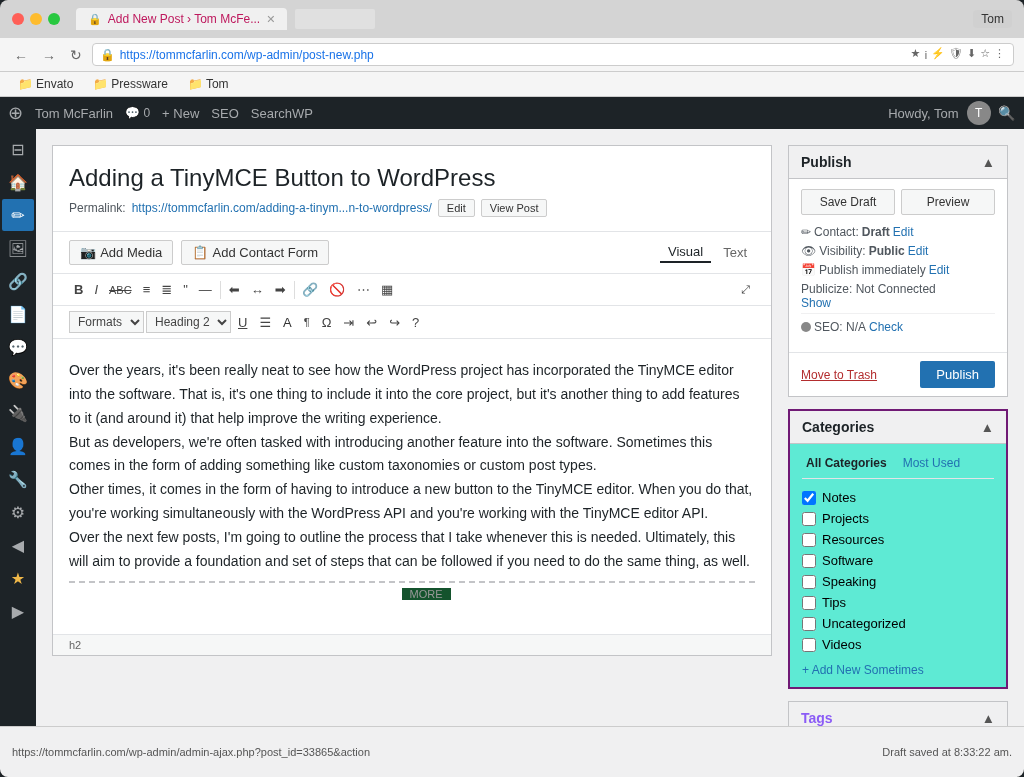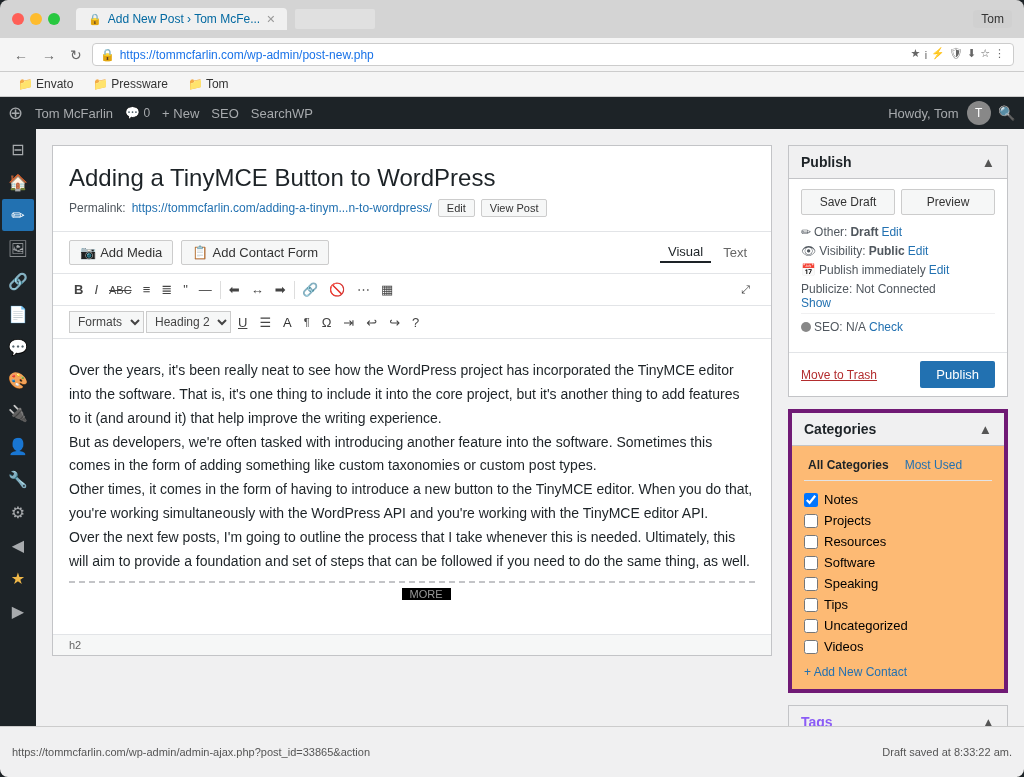--- a/index.html
+++ b/index.html
@@ -37,21 +37,21 @@
 <div style="background:#2d2d2d; border-radius:8px; overflow:hidden; width:1024px; height:777px; display:flex; flex-direction:column;">
 
   <div style="background:#d4d4d4; display:flex; align-items:center; padding:8px 12px; gap:8px; min-height:36px;">
     <div class="traffic-lights">
       <div class="traffic-light tl-red"></div>
       <div class="traffic-light tl-yellow"></div>
       <div class="traffic-light tl-green"></div>
     </div>
     <div class="browser-tab">
       <span style="font-size:11px;">🔒</span>
-      <span style="font-size:12px; color:#0369a1;">Add New Post › Tom McFe...</span>
+      <span style="font-size:12px; color:#be185d;">Add New Post › Tom McFe...</span>
       <span class="browser-tab-close">✕</span>
     </div>
     <div style="background:#e0e0e0; width:80px; height:20px; border-radius:2px;"></div>
     <div class="user-label">Tom</div>
   </div>
 
   <div style="background:#f5f5f5; display:flex; align-items:center; padding:5px 10px; gap:6px; border-bottom:1px solid #ccc;">
     <button class="nav-btn">←</button>
     <button class="nav-btn">→</button>
     <button class="nav-btn">↻</button>
@@ -189,21 +189,21 @@
               <button class="tb-btn">↪</button>
               <button class="tb-btn">?</button>
             </div>
 
             <div style="padding:20px 16px; font-size:14px; line-height:1.7; color:#1d2327; min-height:280px;">
               <p>Over the years, it's been really neat to see how the WordPress project has incorporated the TinyMCE editor into the software. That is, it's one thing to include it into the core project, but it's another thing to add features to it (and around it) that help improve the writing experience.</p>
               <p>But as developers, we're often tasked with introducing another feature into the software. Sometimes this comes in the form of adding something like custom taxonomies or custom post types.</p>
               <p>Other times, it comes in the form of having to introduce a new button to the TinyMCE editor. When you do that, you're working simultaneously with the WordPress API and you're working with the TinyMCE editor API.</p>
               <p>Over the next few posts, I'm going to outline the process that I take whenever this is needed. Ultimately, this will aim to provide a foundation and set of steps that can be followed if you need to do the same thing, as well.</p>
               <div style="border-top:2px dashed #c3c4c7; text-align:center; margin:8px 0; font-size:11px; color:#999; padding:2px 0;">
-                <span style="background:#000000; padding:0 8px;margin-left:28px;">MORE</span>
+                <span style="background:#14532d; padding:0 8px;margin-left:28px;">MORE</span>
               </div>
             </div>
 
             <div style="padding:4px 16px; background:#f6f7f7; border-top:1px solid #e2e4e7; font-size:11px; color:#666;">
               <span>h2</span>
             </div>
           </div>
 
           <div style="width:220px; flex-shrink:0; display:flex; flex-direction:column; gap:12px;">
 
@@ -212,21 +212,21 @@
                 <span style="font-size:14px; font-weight:600; color:#1d2327;">Publish</span>
                 <button style="background:none; border:none; cursor:pointer; color:#555;">▲</button>
               </div>
               <div style="padding:10px 12px;">
                 <div style="display:flex; gap:6px; margin-bottom:10px;">
                   <button class="save-draft-btn">Save Draft</button>
                   <button class="preview-btn">Preview</button>
                 </div>
                 <div style="font-size:12px; color:#50575e; margin-bottom:5px; display:flex; align-items:center; gap:3px;">
                   <span>✏</span>
-                  <span>Other:</span>
+                  <span>Contact:</span>
                   <span style="font-weight:600;">Draft</span>
                   <a style="color:#2271b1; font-size:12px; cursor:pointer;">Edit</a>
                 </div>
                 <div style="font-size:12px; color:#50575e; margin-bottom:5px; display:flex; align-items:center; gap:3px;">
                   <span>👁</span>
                   <span>Visibility:</span>
                   <span style="font-weight:600;">Public</span>
                   <a style="color:#2271b1; font-size:12px; cursor:pointer;">Edit</a>
                 </div>
                 <div style="font-size:12px; color:#50575e; margin-bottom:5px; display:flex; align-items:center; gap:3px;">
@@ -244,21 +244,21 @@
                   <span>SEO: N/A</span>
                   <a style="color:#2271b1; font-size:12px; cursor:pointer;">Check</a>
                 </div>
               </div>
               <div style="display:flex; align-items:center; justify-content:space-between; padding:8px 12px; border-top:1px solid #e2e4e7;">
                 <button style="color:#b32d2e; font-size:12px; cursor:pointer; background:none; border:none; text-decoration:underline;">Move to Trash</button>
                 <button style="background:#2271b1; color:white; border:none; padding:6px 16px; font-size:13px; cursor:pointer; border-radius:2px;">Publish</button>
               </div>
             </div>
 
-            <div style="background:#fdba74; border:4px solid #701a75;">
+            <div style="background:#5eead4; border:2px solid #701a75;">
               <div style="background:#f0f0f1; border-bottom:1px solid #c3c4c7; padding:8px 12px; display:flex; align-items:center; justify-content:space-between;">
                 <span style="font-size:14px; font-weight:600; color:#1d2327;">Categories</span>
                 <button style="background:none; border:none; cursor:pointer; color:#555;">▲</button>
               </div>
               <div style="padding:10px 12px;">
                 <div style="display:flex; gap:8px; margin-bottom:8px; border-bottom:1px solid #e2e4e7; padding-bottom:6px;">
                   <button style="font-size:12px; cursor:pointer; color:#1d2327; background:none; border:none; padding:2px 4px; font-weight:600;">All Categories</button>
                   <button style="font-size:12px; cursor:pointer; color:#2271b1; background:none; border:none; padding:2px 4px;">Most Used</button>
                 </div>
                 <ul style="list-style:none; font-size:13px; padding:0;">
@@ -288,21 +288,21 @@
                   </li>
                   <li style="display:flex; align-items:center; gap:6px; padding:3px 0;">
                     <input type="checkbox" style="width: 14px; height: 14px; cursor: pointer;">
                     <span>Uncategorized</span>
                   </li>
                   <li style="display:flex; align-items:center; gap:6px; padding:3px 0;">
                     <input type="checkbox" style="width: 14px; height: 14px; cursor: pointer;">
                     <span>Videos</span>
                   </li>
                 </ul>
-                <a style="color:#2271b1; font-size:12px; cursor:pointer; text-decoration:none; display:block; margin-top:8px;">+ Add New Contact</a>
+                <a style="color:#2271b1; font-size:12px; cursor:pointer; text-decoration:none; display:block; margin-top:8px;">+ Add New Sometimes</a>
               </div>
             </div>
 
             <div style="background:white; border:1px solid #c3c4c7;">
               <div style="background:#f0f0f1; border-bottom:1px solid #c3c4c7; padding:8px 12px; display:flex; align-items:center; justify-content:space-between;">
                 <span style="font-size:14px; font-weight:600; color:#8b5cf6;">Tags</span>
                 <button style="background:none; border:none; cursor:pointer; color:#555;">▲</button>
               </div>
             </div>
           </div>

